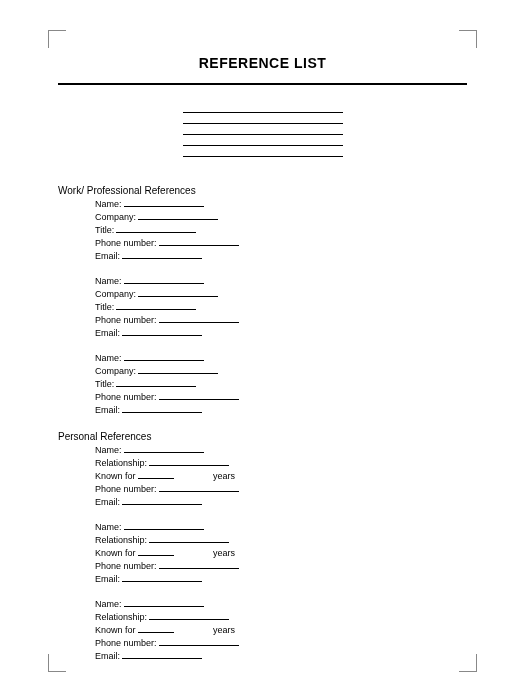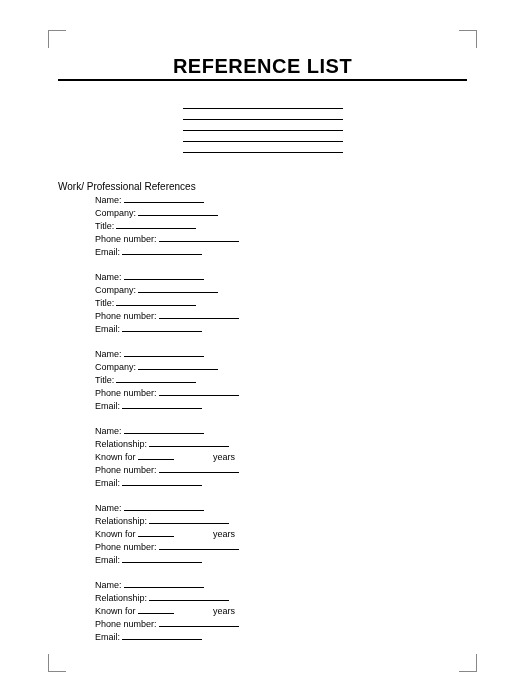--- a/index.html
+++ b/index.html
@@ -19,23 +19,23 @@
     .corner.tl { top: 30px; left: 48px; border-left: 1px solid #888; border-top: 1px solid #888; }
     .corner.tr { top: 30px; right: 48px; border-right: 1px solid #888; border-top: 1px solid #888; }
     .corner.bl { bottom: 10px; left: 48px; border-left: 1px solid #888; border-bottom: 1px solid #888; }
     .corner.br { bottom: 10px; right: 48px; border-right: 1px solid #888; border-bottom: 1px solid #888; }
     .page {
       padding: 55px 58px 20px 58px;
     }
     .title {
       text-align: center;
       font-weight: bold;
-      font-size: 20px;
+      font-size: 14px;
       letter-spacing: 0.5px;
-      padding-bottom: 1px;
+      padding-bottom: 12px;
       border-bottom: 2px solid #000;
       margin-bottom: 18px;
     }
     .header-blanks {
       width: 160px;
       margin: 0 auto 28px auto;
     }
     .header-blanks .bl-line {
       border-bottom: 1px solid #000;
       height: 10px;
@@ -105,20 +105,21 @@
   </div>
 
   <div class="entry">
     <div class="line"><span class="label">Name:</span><span class="uline w-md"></span></div>
     <div class="line"><span class="label">Company:</span><span class="uline w-md"></span></div>
     <div class="line"><span class="label">Title:</span><span class="uline w-md"></span></div>
     <div class="line"><span class="label">Phone number:</span><span class="uline w-md"></span></div>
     <div class="line"><span class="label">Email:</span><span class="uline w-md"></span></div>
   </div>
 
+  <div class="section-title">Personal References</div>
 
   <div class="entry">
     <div class="line"><span class="label">Name:</span><span class="uline w-md"></span></div>
     <div class="line"><span class="label">Relationship:</span><span class="uline w-md"></span></div>
     <div class="line"><span class="label">Known for</span><span class="uline w-sm"></span> <span class="label">years</span></div>
     <div class="line"><span class="label">Phone number:</span><span class="uline w-md"></span></div>
     <div class="line"><span class="label">Email:</span><span class="uline w-md"></span></div>
   </div>
 
   <div class="entry">

